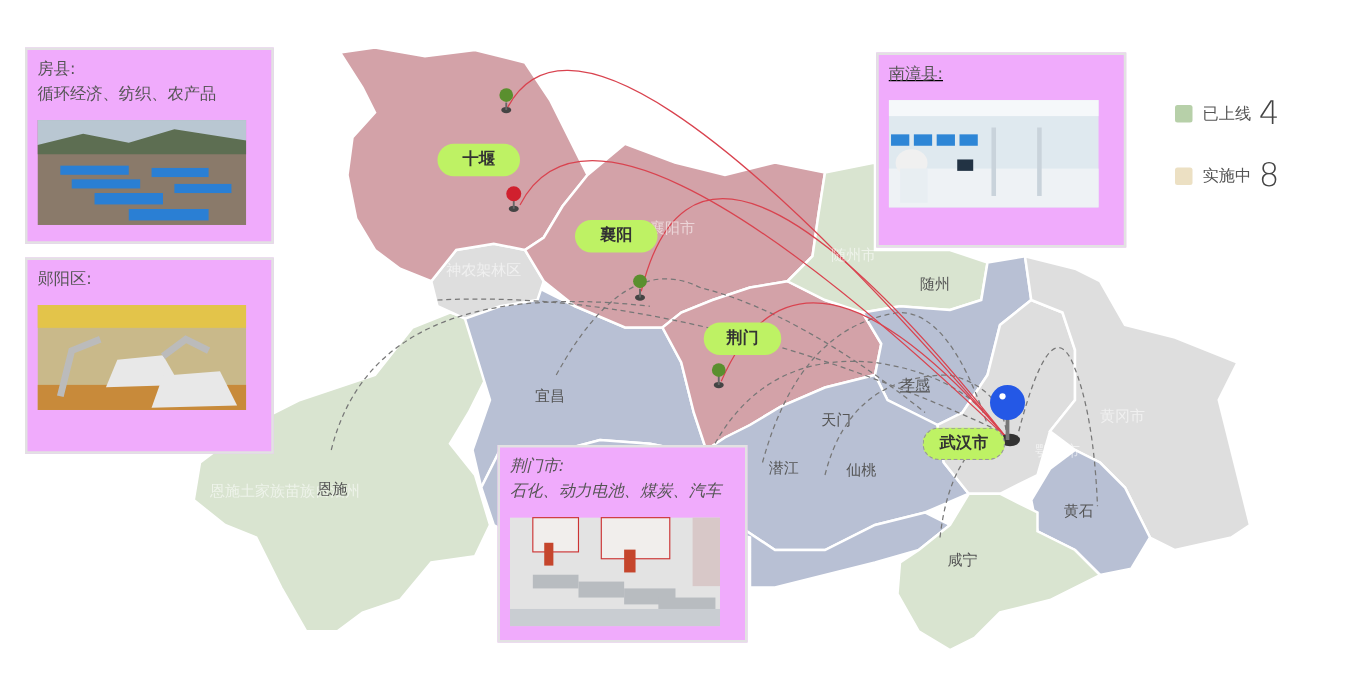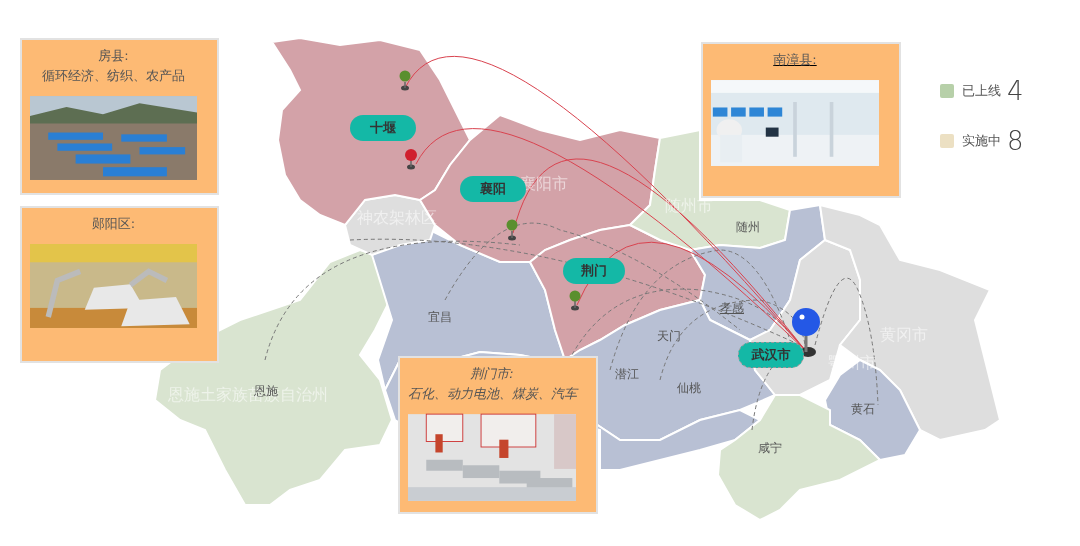--- a/index.html
+++ b/index.html
@@ -1,29 +1,29 @@
 <!DOCTYPE html>
 <html><head>
 <meta charset="utf-8">
 <style>
   html,body{margin:0;padding:0;background:#fff;}
   body{width:1080px;height:546px;position:relative;overflow:hidden;font-family:"DejaVu Sans","Liberation Sans",sans-serif;}
   #map{position:absolute;left:0;top:0;width:1080px;height:546px;}
-  .card{position:absolute;background:#fdba74;border:2px solid #e2e2e2;box-sizing:border-box;padding:6px 20px 8px 8px;text-align:center;}
+  .card{position:absolute;background:#f0abfc;border:2px solid #e2e2e2;box-sizing:border-box;padding:6px 20px 8px 8px;}
   .card .t1{font-size:13px;color:#555;line-height:20px;white-space:nowrap;}
   .card .t2{font-size:13px;color:#555;line-height:20px;white-space:nowrap;}
   .card .photo{margin-top:6px;width:100%;}
   .legend{position:absolute;left:940px;top:66px;}
   .lg-row{display:flex;align-items:center;height:50px;}
   .lg-sw{width:14px;height:14px;border-radius:2px;margin-right:8px;}
   .lg-label{font-size:13px;color:#555;margin-right:6px;}
   .lg-num{font-size:26px;color:#444;font-family:"DejaVu Sans","Liberation Sans",sans-serif;font-weight:300;}
-  .city-pill{position:absolute;background:#14b8a6;border-radius:14px;font-size:13px;font-weight:bold;color:#333;text-align:center;line-height:26px;height:26px;}
+  .city-pill{position:absolute;background:#bef264;border-radius:14px;font-size:13px;font-weight:bold;color:#333;text-align:center;line-height:26px;height:26px;}
   .maplabel{position:absolute;font-size:12px;color:#555;white-space:nowrap;}
-  .ghost{position:absolute;font-size:16px;color:rgba(255,255,255,0.55);white-space:nowrap;}
+  .ghost{position:absolute;font-size:12px;color:rgba(255,255,255,0.55);white-space:nowrap;}
 </style>
 </head>
 <body>
 
 <svg id="map" viewBox="0 0 1080 546" xmlns="http://www.w3.org/2000/svg">
 
   <path fill="#d9e4d0" stroke="#fff" stroke-width="2" d="M160,370 L200,340 L240,320 L300,300 L330,262 L360,250 L380,256 L390,300 L375,330 L360,355 L380,380 L392,420 L380,445 L345,450 L320,480 L290,490 L270,505 L245,505 L225,470 L205,430 L180,420 L155,400 Z"></path>
 
   <path fill="#b8c0d4" stroke="#fff" stroke-width="2" d="M372,255 L400,240 L430,230 L460,245 L500,262 L530,262 L545,290 L555,330 L565,360 L545,360 L520,355 L480,352 L450,360 L400,360 L385,390 L378,360 L392,320 Z"></path>
 
@@ -101,21 +101,21 @@
 <div class="ghost" style="left:520px;top:174px;">襄阳市</div>
 <div class="ghost" style="left:880px;top:325px;">黄冈市</div>
 <div class="ghost" style="left:828px;top:353px;">鄂州市</div>
 <div class="ghost" style="left:168px;top:385px;">恩施土家族苗族自治州</div>
 <div class="ghost" style="left:665px;top:196px;">随州市</div>
 
 <div class="maplabel" style="left:736px;top:219px;">随州</div>
 <div class="maplabel" style="left:720px;top:300px;text-decoration:underline;">孝感</div>
 <div class="maplabel" style="left:657px;top:328px;">天门</div>
 <div class="maplabel" style="left:615px;top:366px;">潜江</div>
-<div class="maplabel" style="left:677px;top:368px;margin-top:12px;">仙桃</div>
+<div class="maplabel" style="left:677px;top:368px;">仙桃</div>
 <div class="maplabel" style="left:428px;top:309px;">宜昌</div>
 <div class="maplabel" style="left:254px;top:383px;">恩施</div>
 <div class="maplabel" style="left:758px;top:440px;">咸宁</div>
 <div class="maplabel" style="left:851px;top:401px;">黄石</div>
 
 <div class="city-pill" style="left:350px;top:115px;width:66px;">十堰</div>
 <div class="city-pill" style="left:460px;top:176px;width:66px;">襄阳</div>
 <div class="city-pill" style="left:563px;top:258px;width:62px;">荆门</div>
 <div class="city-pill" style="left:738px;top:342px;width:64px;border:1px dashed #999;line-height:24px;height:24px;">武汉市</div>
 

